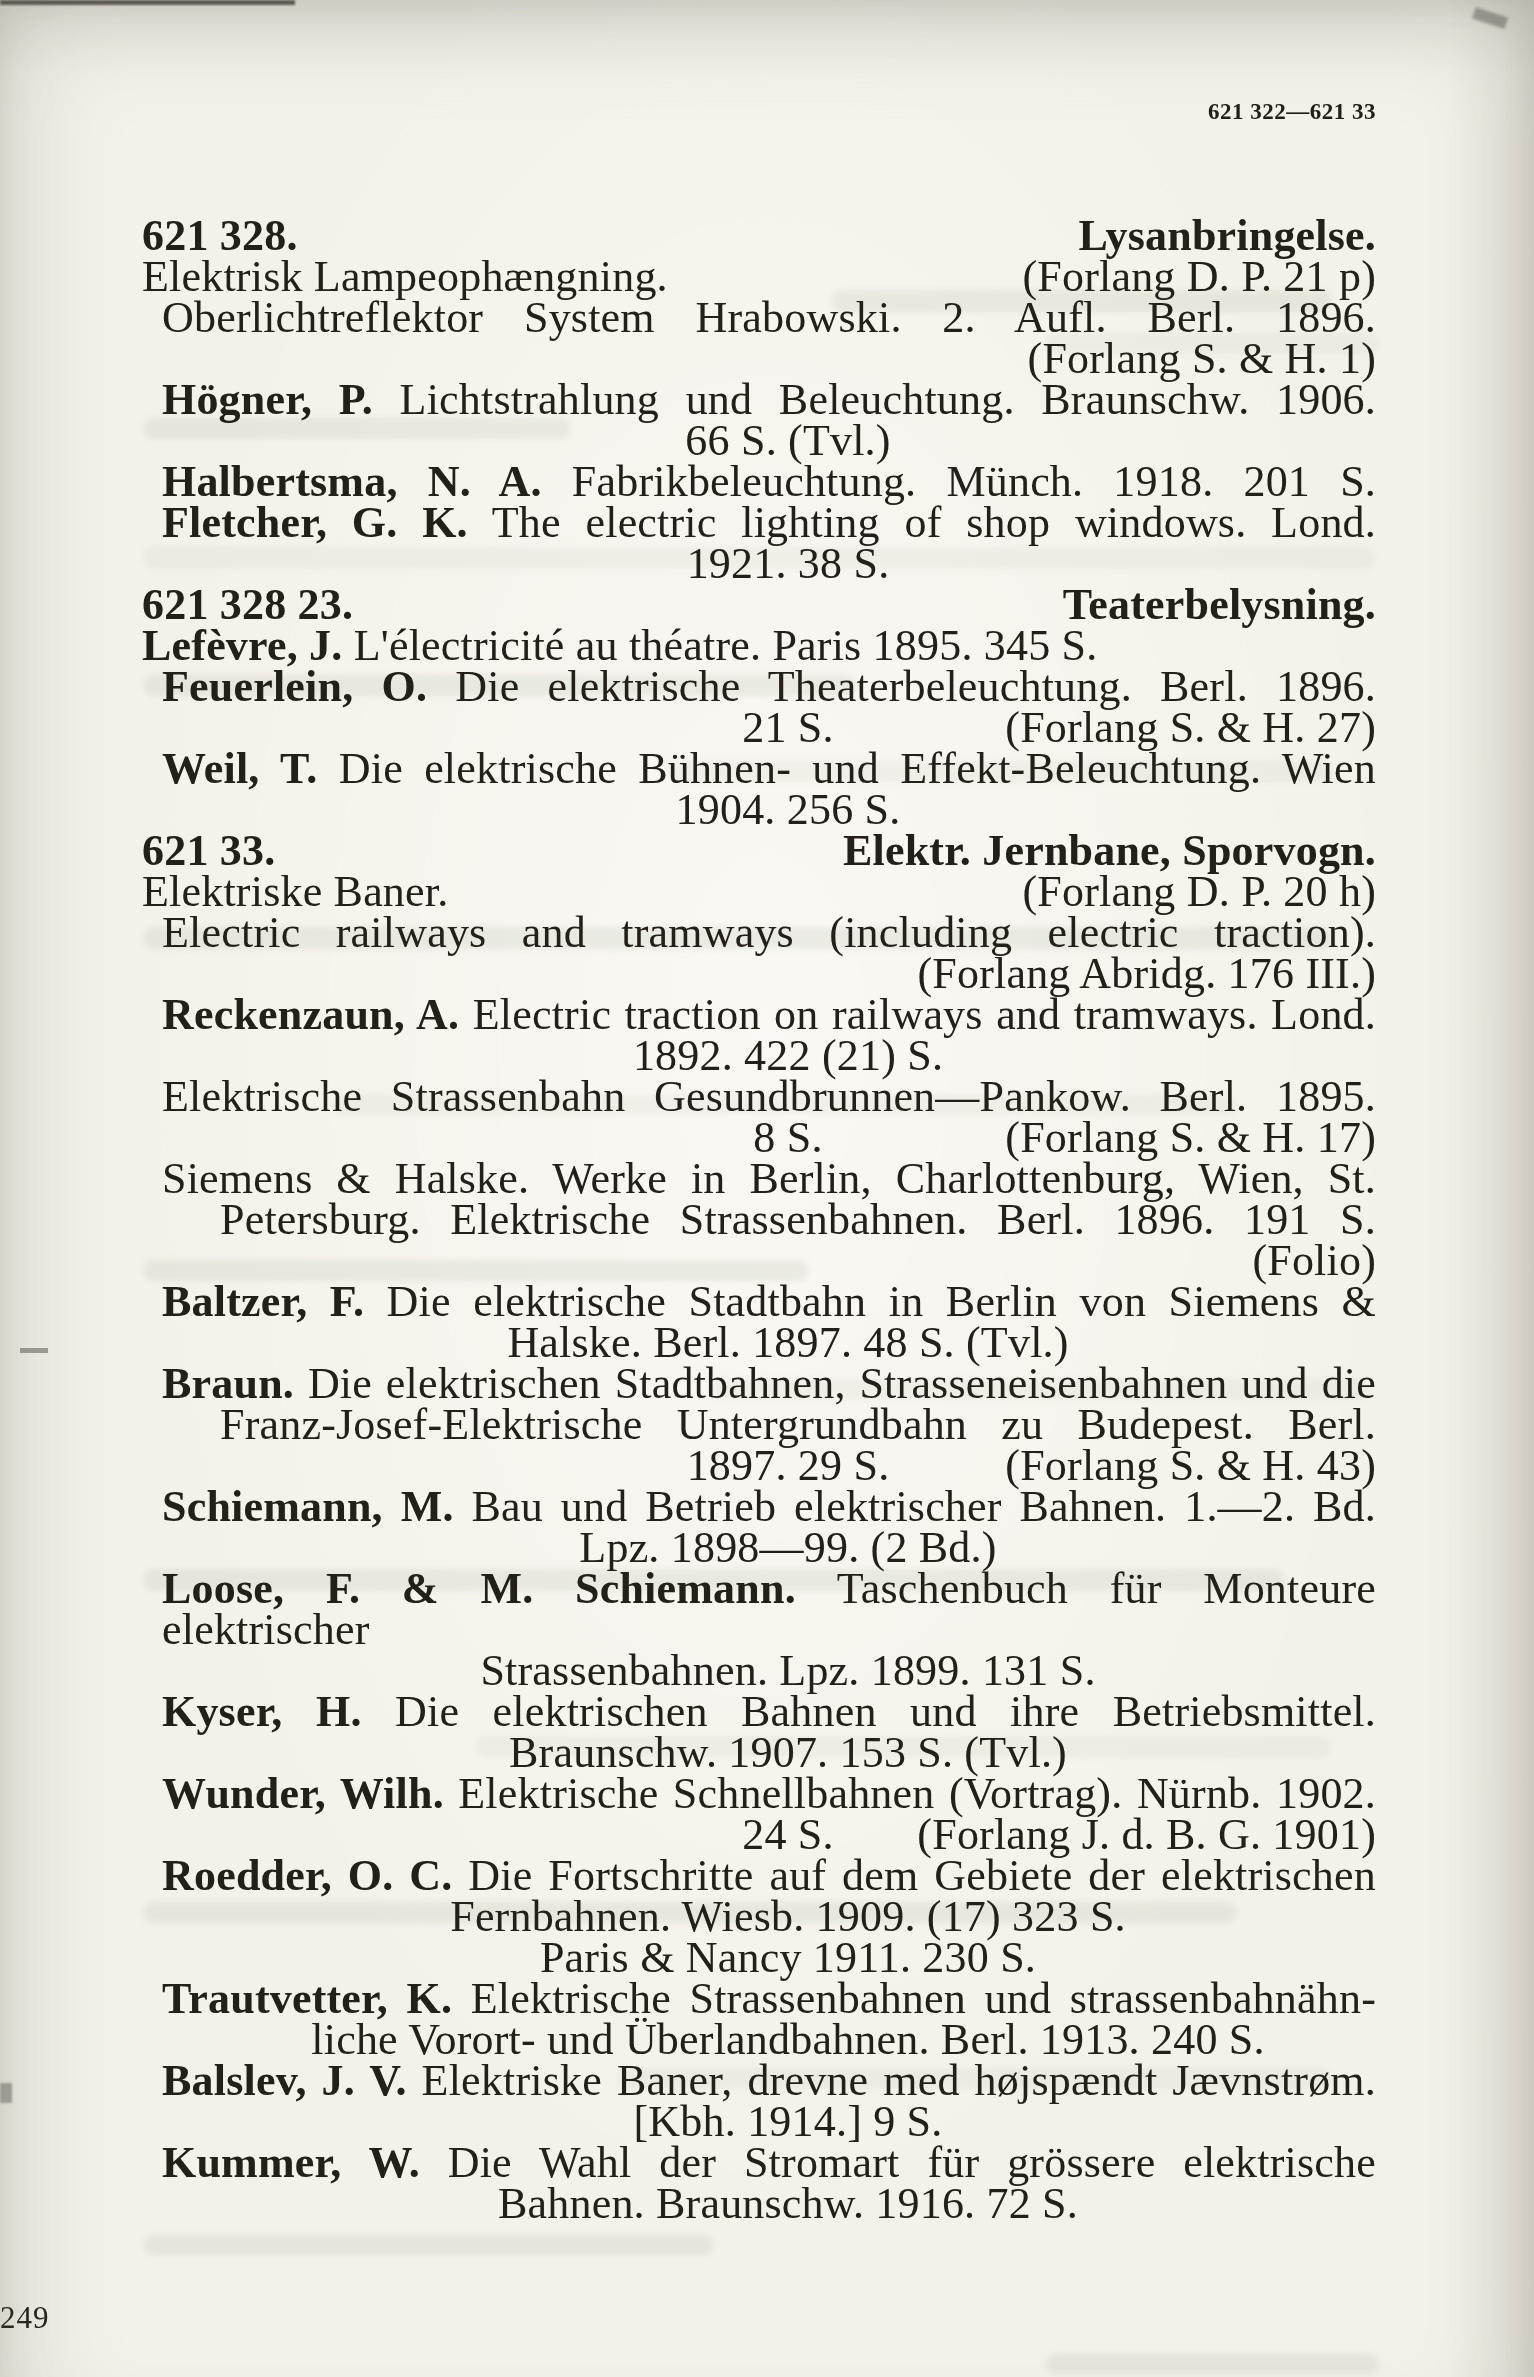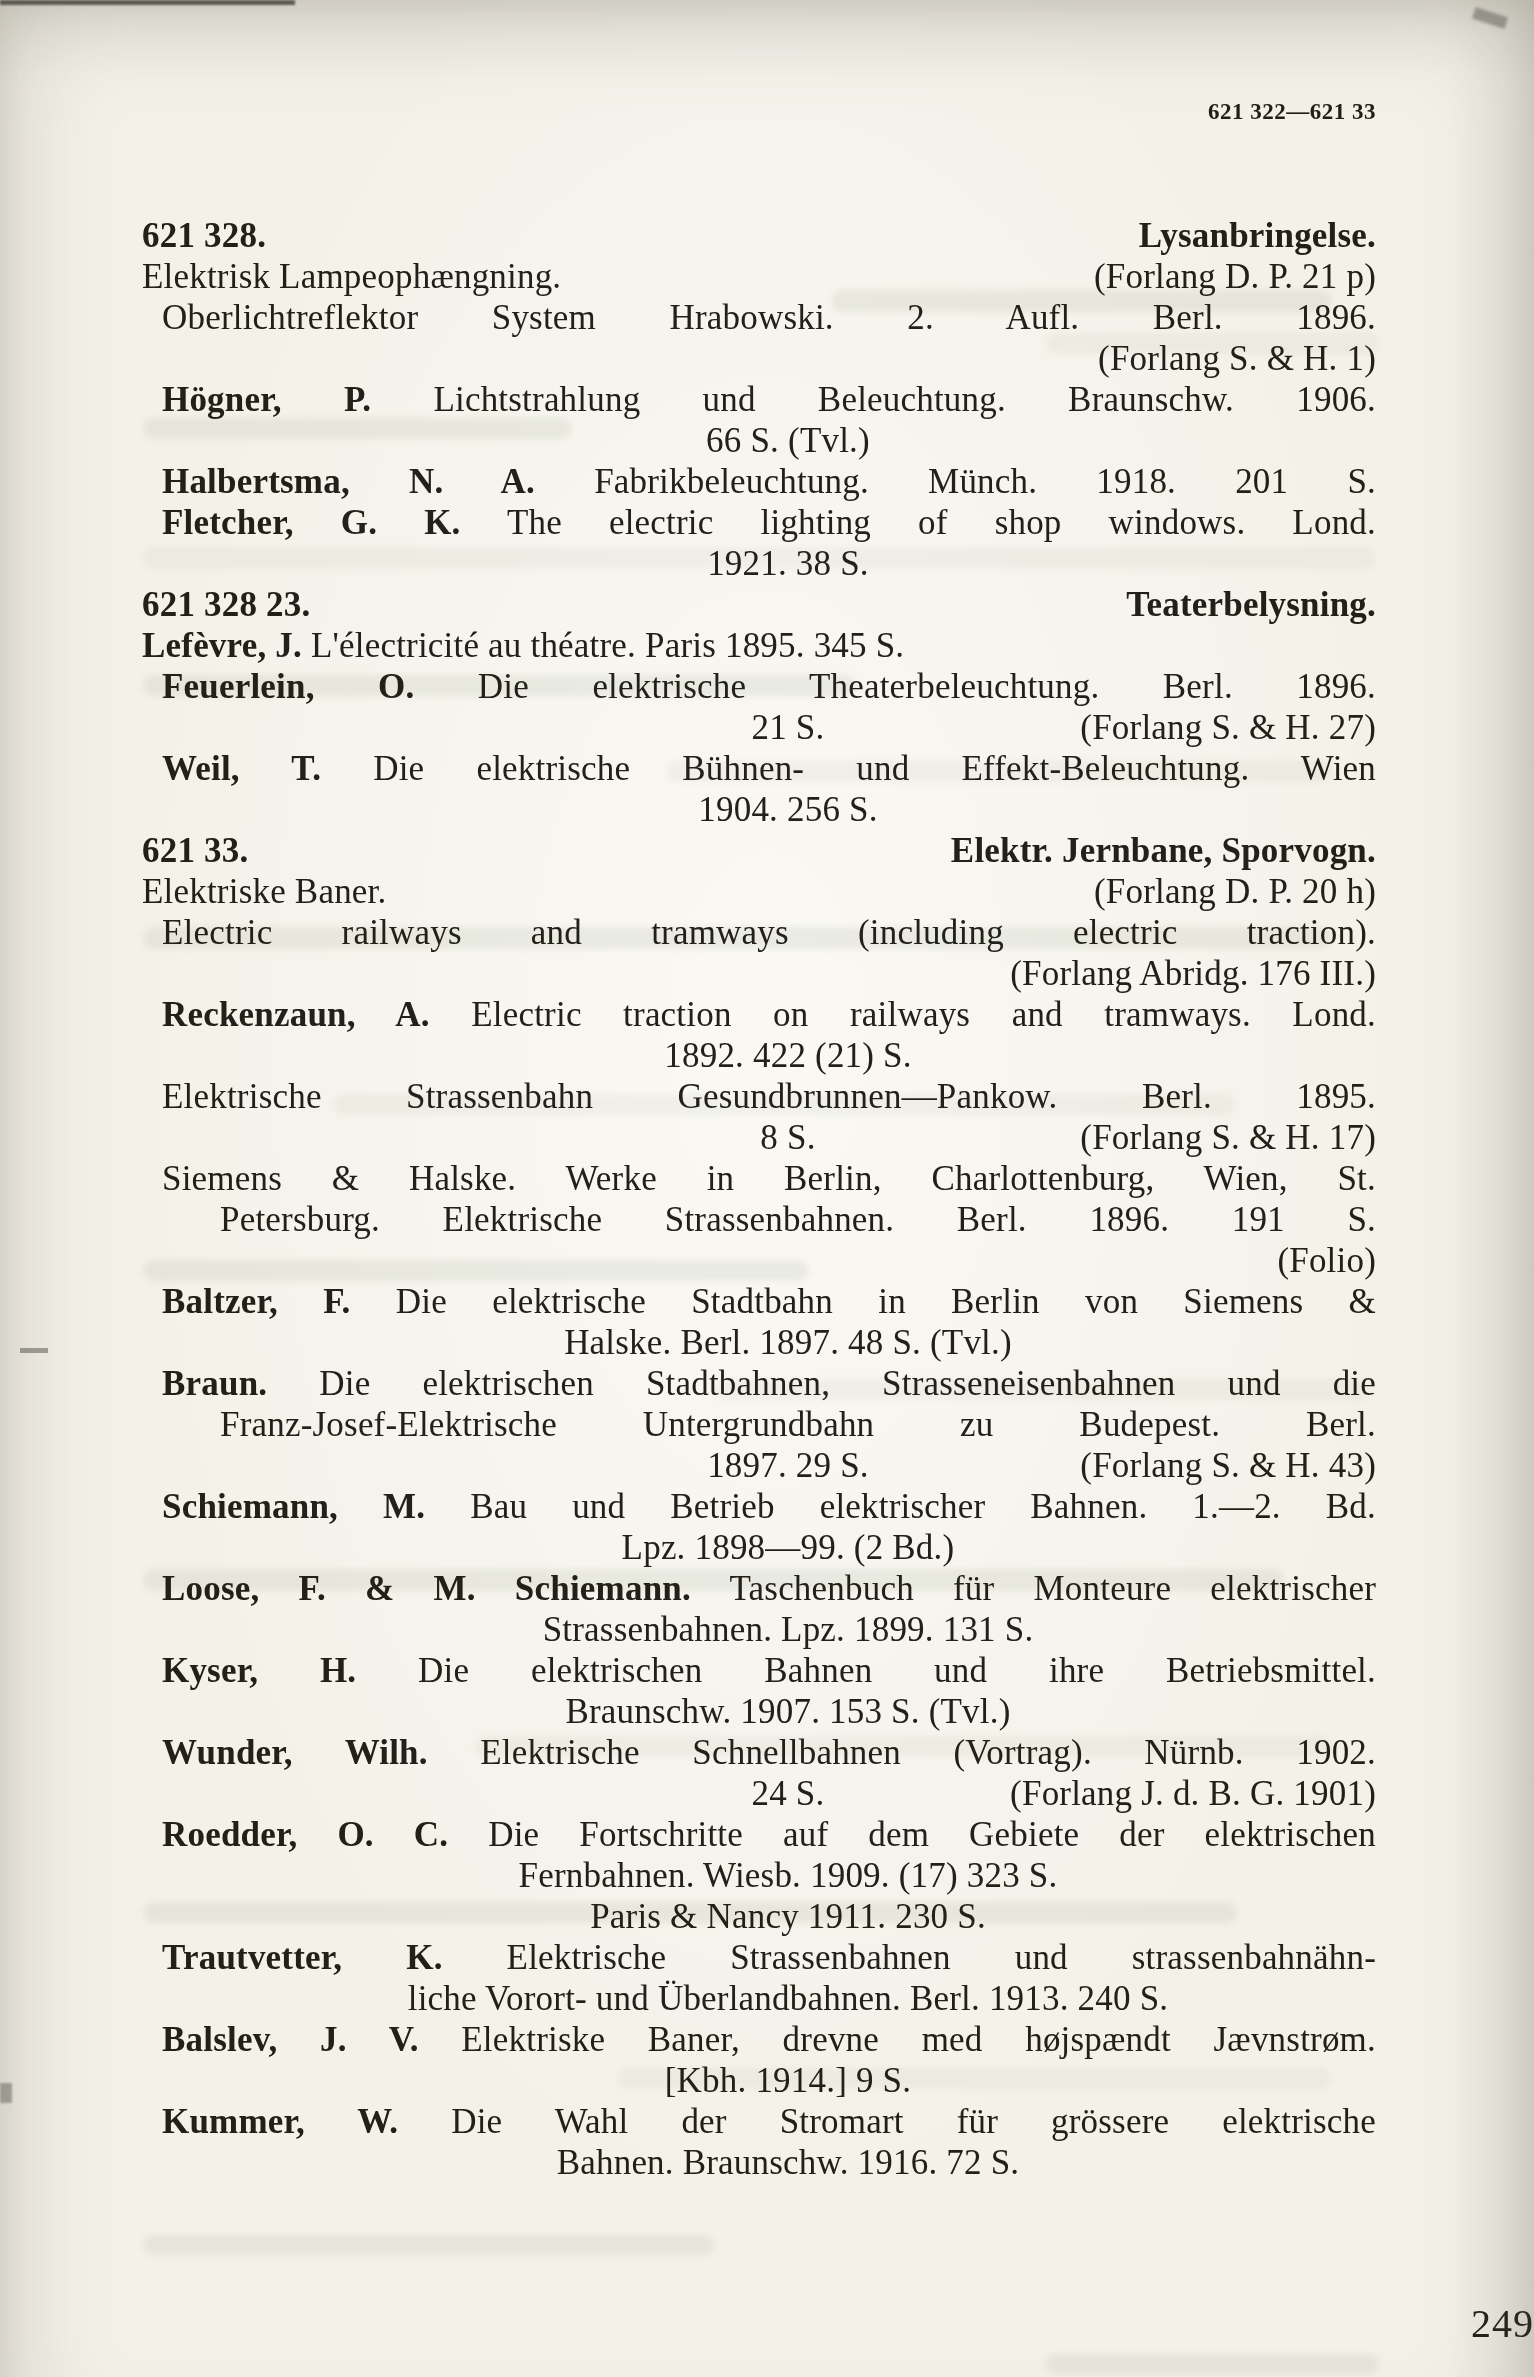--- a/index.html
+++ b/index.html
@@ -73,21 +73,21 @@
     z-index: 2;
   }
 
   
   .content {
     position: absolute;
     top: 215px;
     left: 142px;
     right: 158px;
     z-index: 2;
-    font-size: 35px;
+    font-size: 44px;
     line-height: 41px;
     letter-spacing: 0.2px;
   }
   .line {
     position: relative;
     min-height: 41px;
   }
   .line.ind { padding-left: 58px; text-align: center; }
   .line.fill {
     text-align: justify;
@@ -103,22 +103,22 @@
     white-space: nowrap;
     font-family: Liberation Serif, serif;
   }
 
   
   .pageno {
     position: absolute;
     top: 2300px;
     left: 0;
     width: 100%;
-    text-align: right;
-    font-size: 40px;
+    text-align: left;
+    font-size: 31px;
     letter-spacing: 1px;
     z-index: 2;
   }
 </style>
 </head>
 <body>
 
 <div class="page">
 
   <div>

